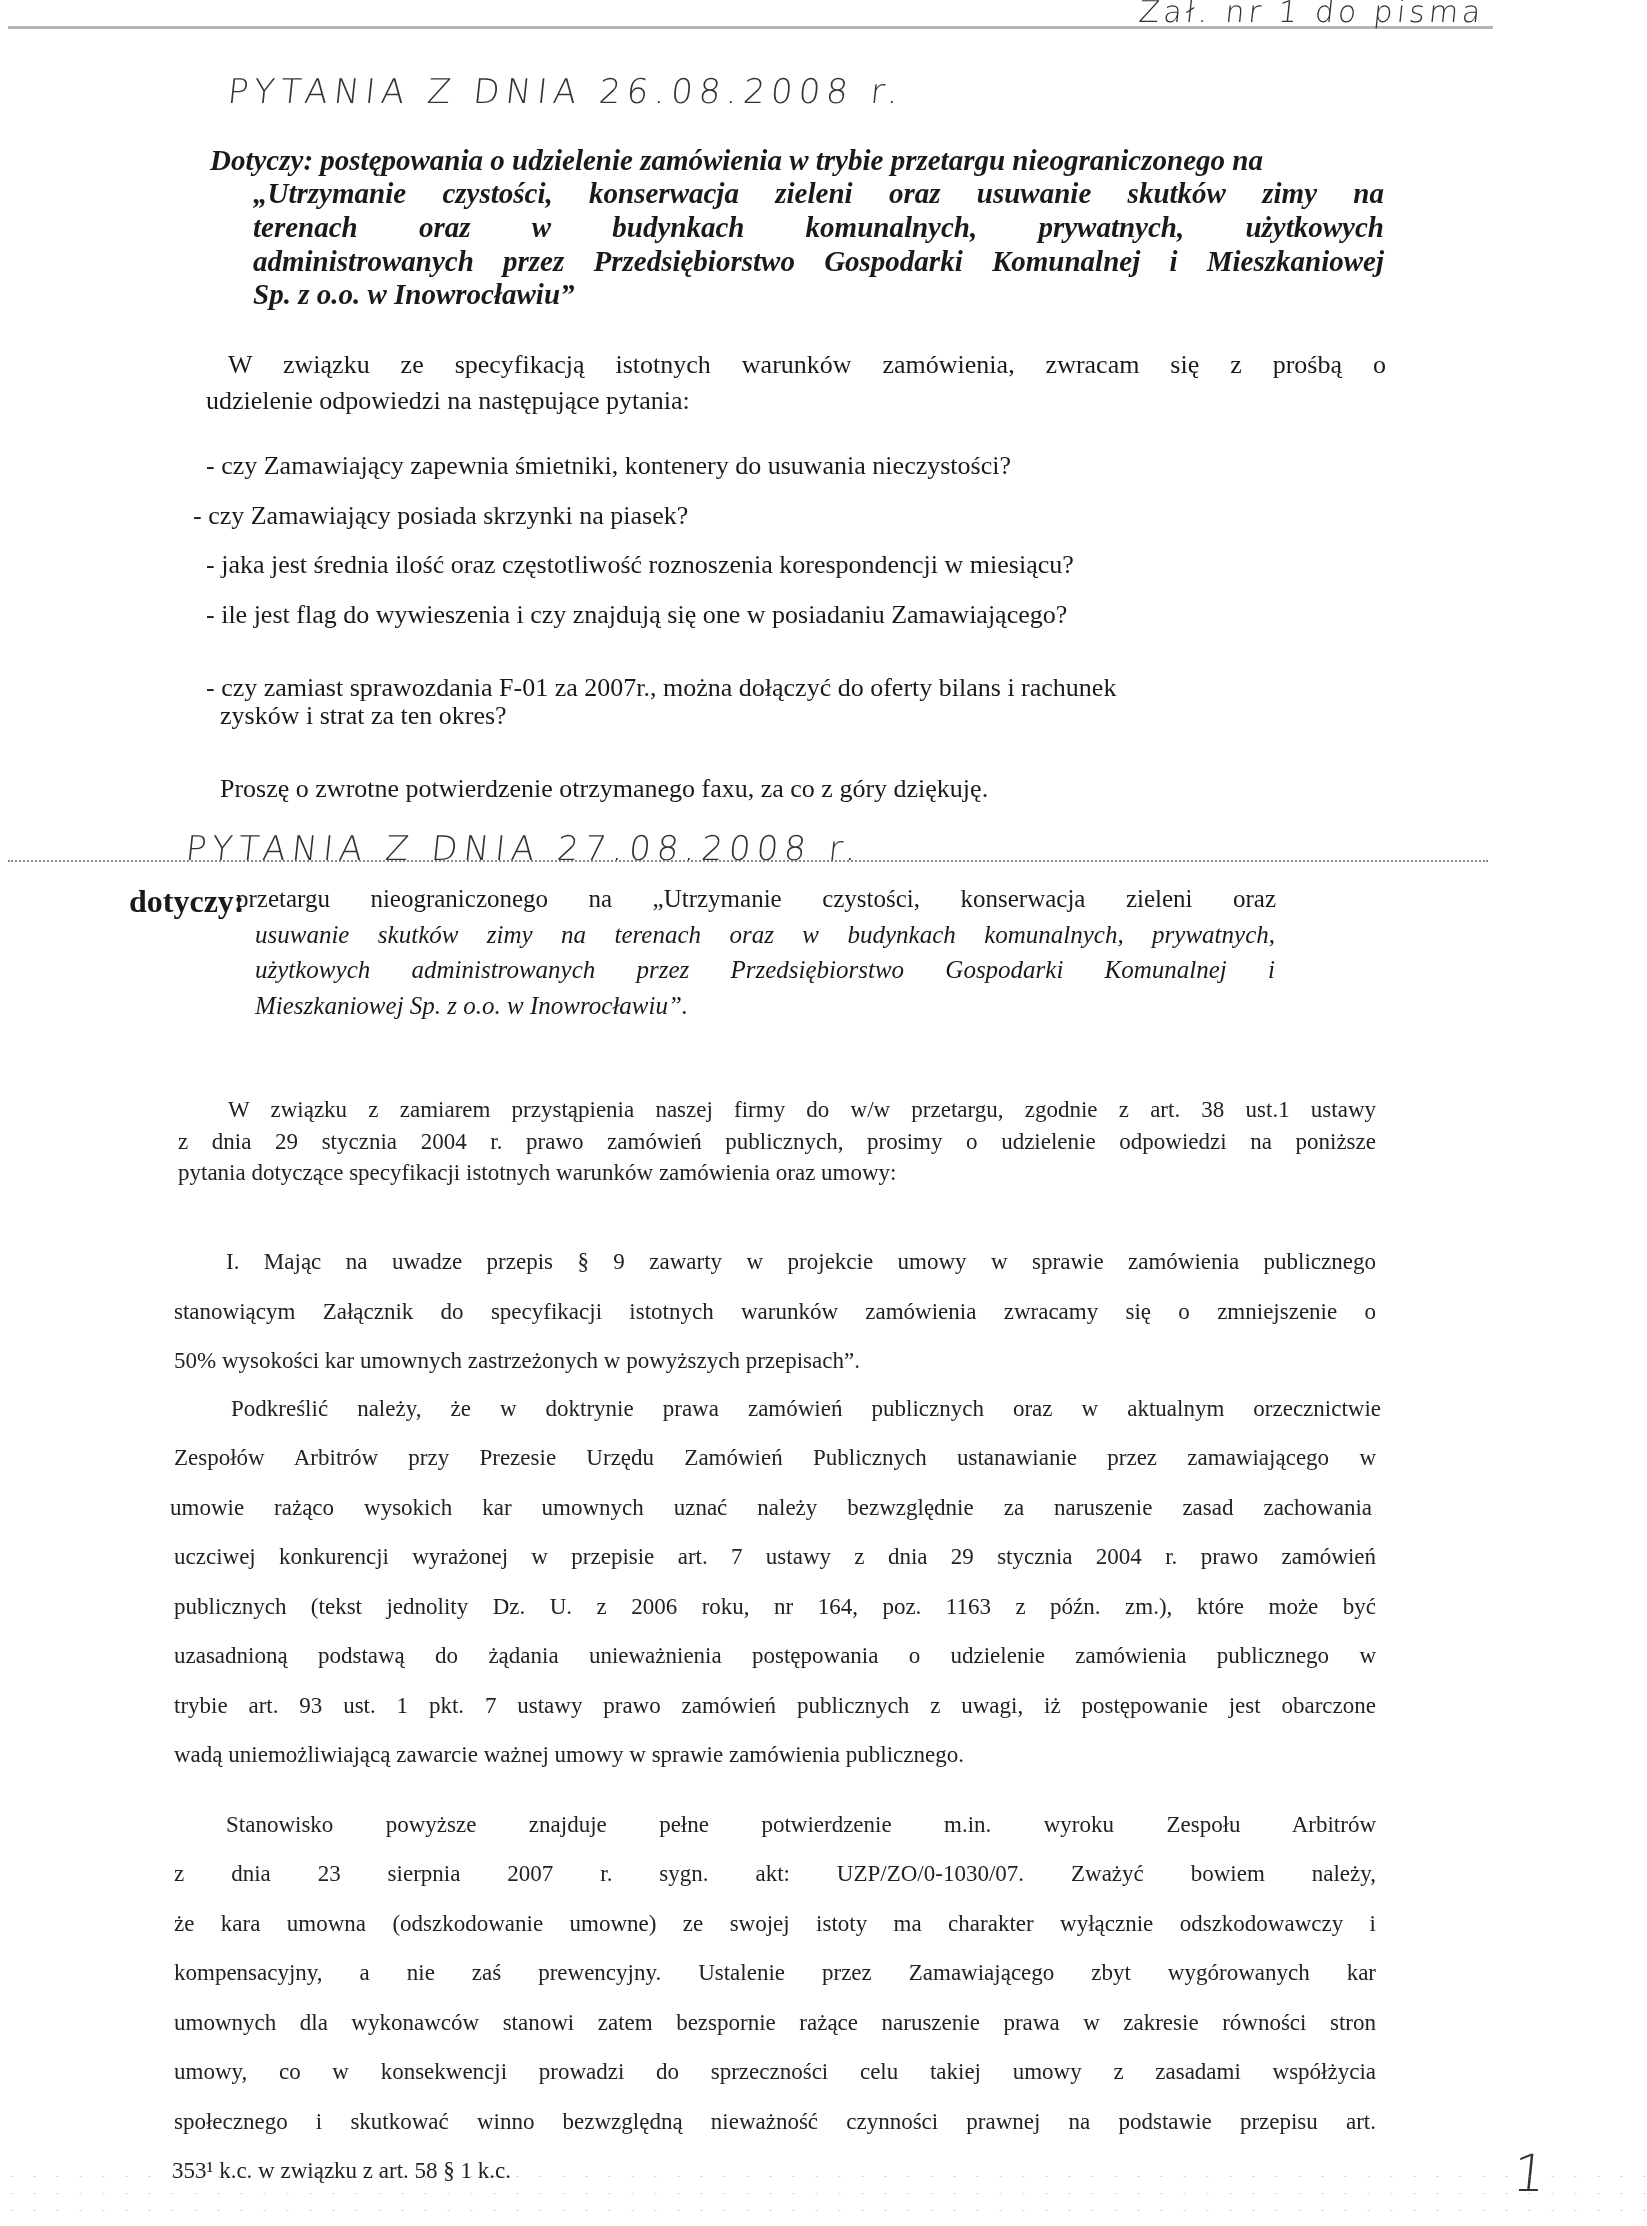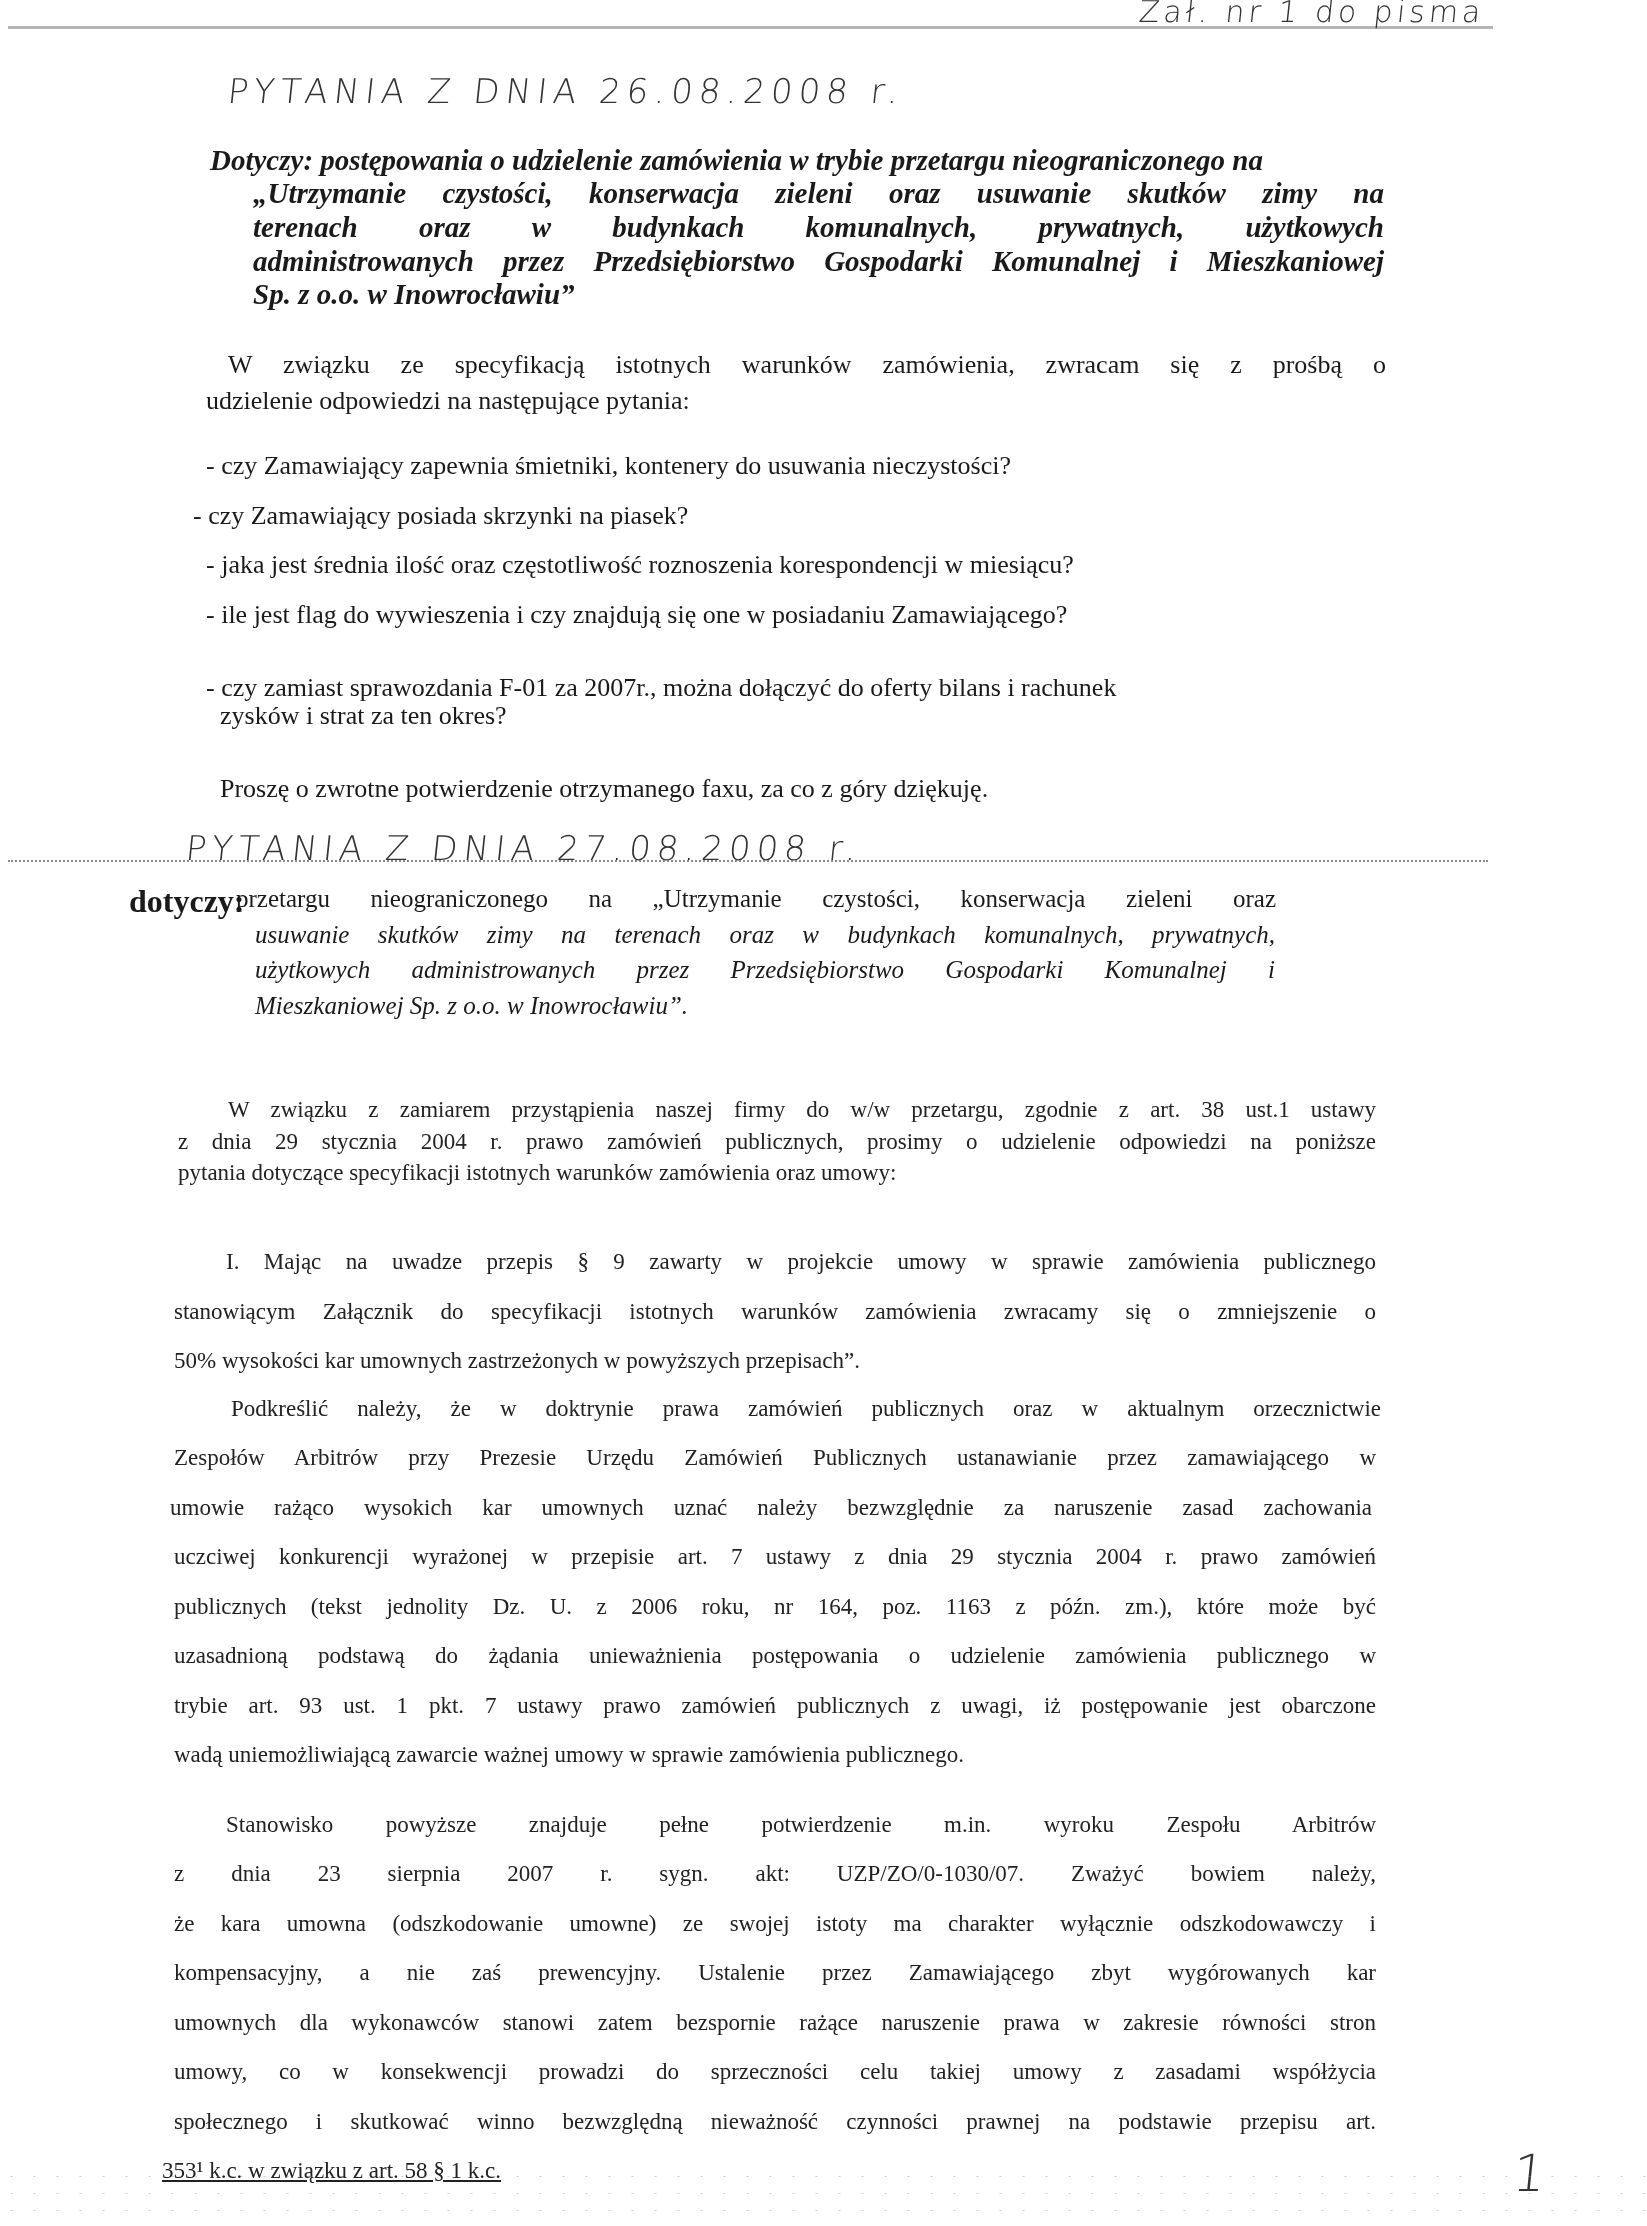--- a/index.html
+++ b/index.html
@@ -93,19 +93,19 @@
 </div>
 
 <div>
   <div class="ln justify-line" style="left:226px; top:1812px; width:1150px;">Stanowisko powyższe znajduje pełne potwierdzenie m.in. wyroku Zespołu Arbitrów</div>
   <div class="ln justify-line" style="left:174px; top:1861px; width:1202px;">z dnia 23 sierpnia 2007 r. sygn. akt: UZP/ZO/0-1030/07. Zważyć bowiem należy,</div>
   <div class="ln justify-line" style="left:174px; top:1911px; width:1202px;">że kara umowna (odszkodowanie umowne) ze swojej istoty ma charakter wyłącznie odszkodowawczy i</div>
   <div class="ln justify-line" style="left:174px; top:1960px; width:1202px;">kompensacyjny, a nie zaś prewencyjny. Ustalenie przez Zamawiającego zbyt wygórowanych kar</div>
   <div class="ln justify-line" style="left:174px; top:2010px; width:1202px;">umownych dla wykonawców stanowi zatem bezspornie rażące naruszenie prawa w zakresie równości stron</div>
   <div class="ln justify-line" style="left:174px; top:2059px; width:1202px;">umowy, co w konsekwencji prowadzi do sprzeczności celu takiej umowy z zasadami współżycia</div>
   <div class="ln justify-line" style="left:174px; top:2109px; width:1202px;">społecznego i skutkować winno bezwzględną nieważność czynności prawnej na podstawie przepisu art.</div>
-  <div class="ln" style="left:162px; top:2158px;text-decoration:underline;">353¹ k.c. w związku z art. 58 § 1 k.c.</div>
+  <div class="ln" style="left:172px; top:2158px;">353¹ k.c. w związku z art. 58 § 1 k.c.</div>
 </div>
 
 <div class="abs hand" style="left:1513px; top:2144px; font-size:51px; letter-spacing:0;">1</div>
 
 <div class="noise"></div>
 
 
 </body></html>

